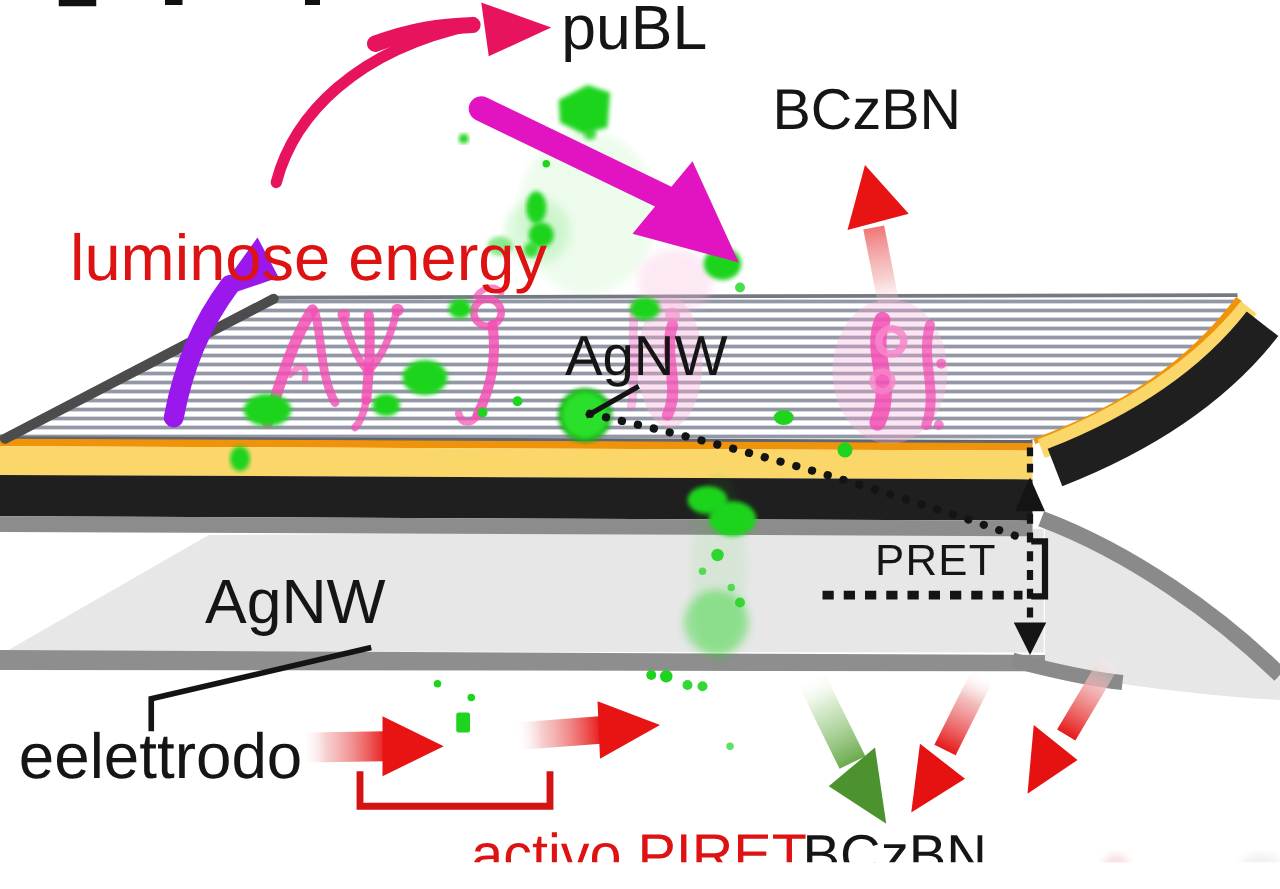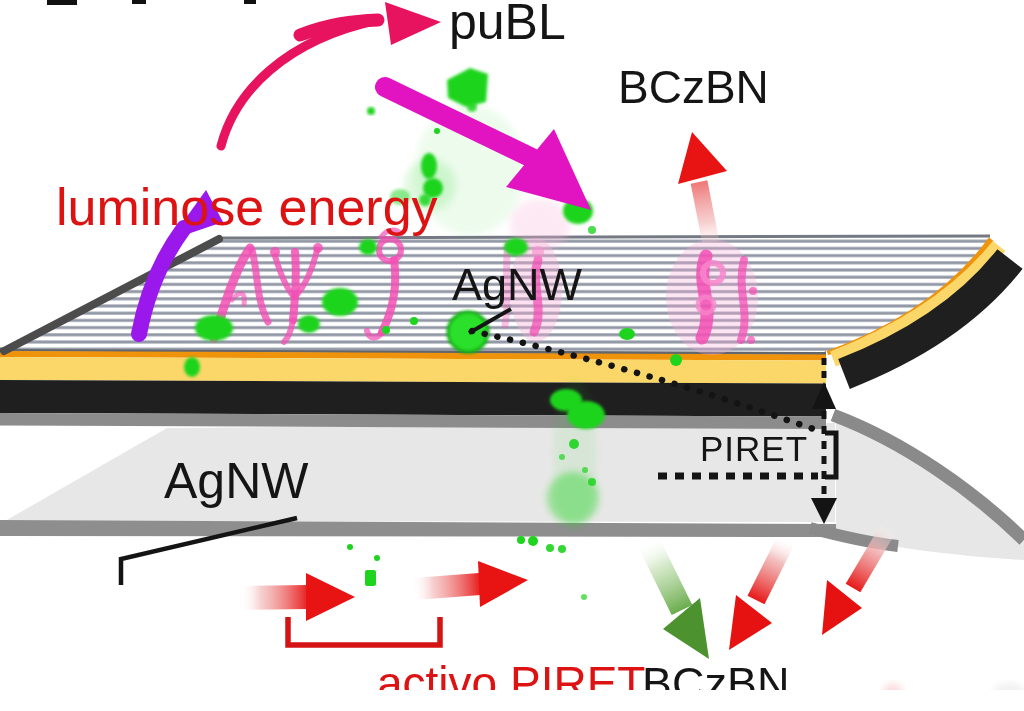--- a/index.html
+++ b/index.html
@@ -229,17 +229,18 @@
   <g>
     <ellipse cx="893" cy="696" rx="11" ry="13" fill="#f2b8bb" opacity="0.45" filter="url(#blur3)"></ellipse>
     <ellipse cx="1009" cy="694" rx="16" ry="11" fill="#e8e3e3" opacity="0.55" filter="url(#blur3)"></ellipse>
   </g>
 </svg>
 
   <div class="lbl l-publ">puBL</div>
   <div class="lbl l-bczbn-top">BCzBN</div>
   <div class="lbl red l-luminose">luminose energy</div>
   <div class="lbl bold l-agnw-top">AgNW</div>
-  <div class="lbl l-pret">PIRET</div>
+  <div class="lbl l-pret">PRET</div>
   <div class="lbl bold l-agnw-bottom">AgNW</div>
+  <div class="lbl l-electrode">eelettrodo</div>
   <div class="lbl red l-activo">activo PIRET</div>
   <div class="lbl l-bczbn-bottom">BCzBN</div>
 </div>
 
 </body></html>

